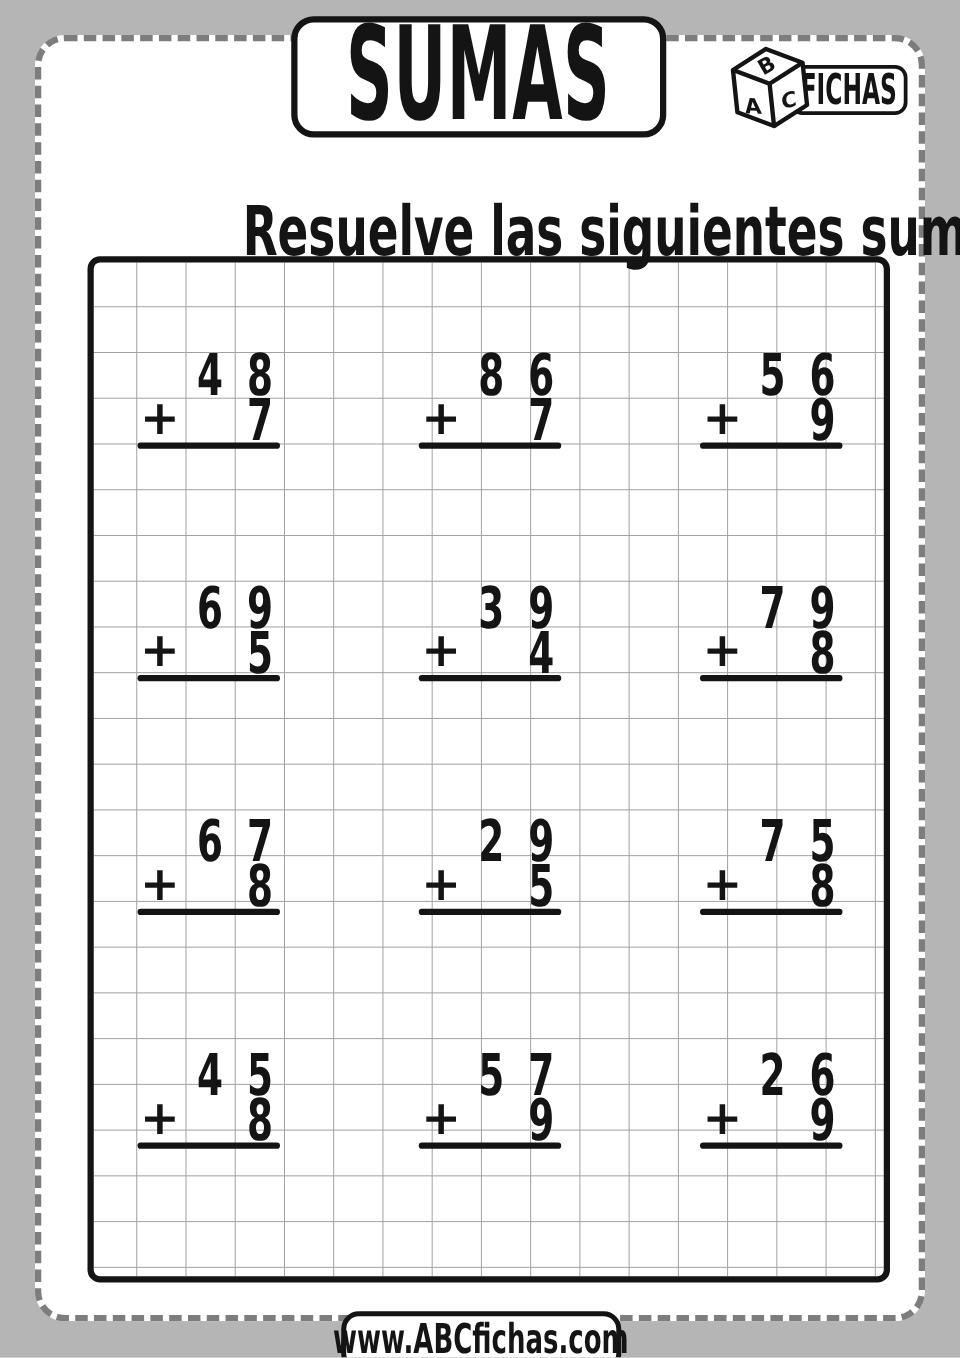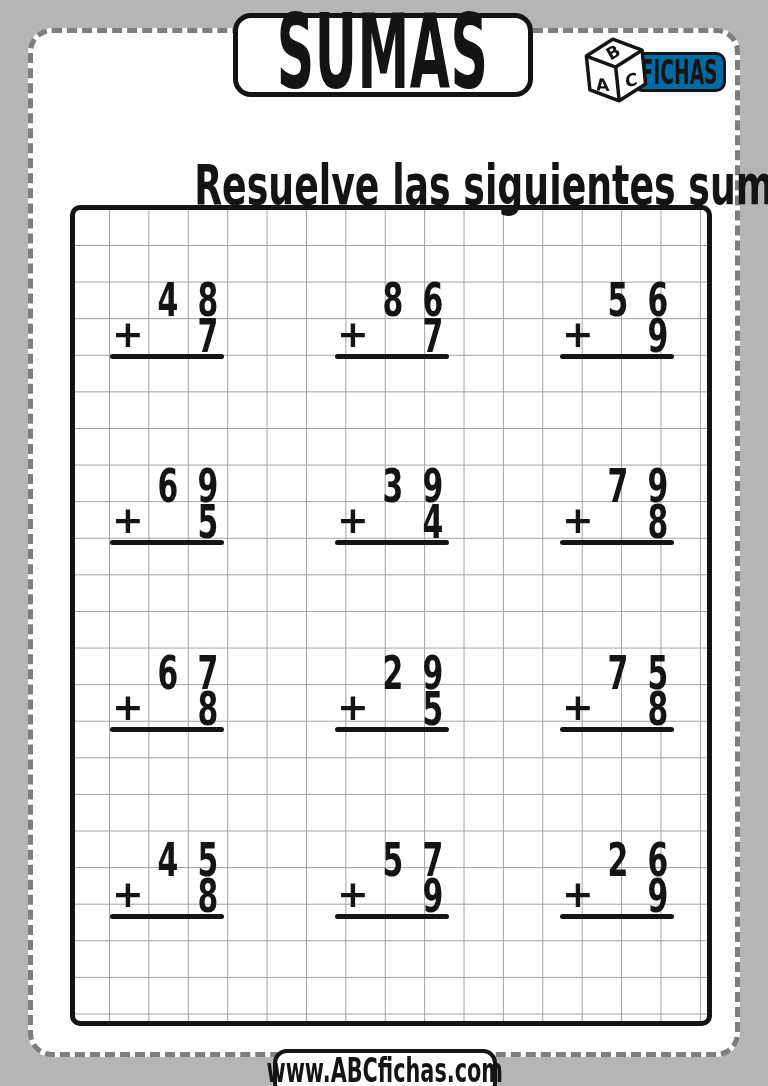--- a/index.html
+++ b/index.html
@@ -12,35 +12,35 @@
   }
 
   
   .page {
     position:absolute; left:28px; top:28px; width:712px; height:1029px;
     background:#ffffff; border:5px dashed #7d7d7d; border-radius:24px;
   }
 
   
   .title-box {
-    position:absolute; left:233px; top:13px; width:300px; height:84px;
+    position:absolute; left:233px; top:13px; width:300px; height:97px;
     background:#ffffff; border:5px solid #141414; border-radius:18px;
     display:flex; align-items:center; justify-content:center; z-index:5;
   }
   .title-text {
     font-size:104px; font-weight:700; color:#141414; line-height:1;
     display:inline-block; transform:scaleX(0.5); white-space:nowrap;
     letter-spacing:1px; padding-bottom:6px;
   }
 
   
   .logo { position:absolute; left:584px; top:36px; width:156px; height:70px; z-index:6; }
   .logo-badge {
     position:absolute; left:48px; top:16px; width:94px; height:40px;
-    background:#0369a1; border:3px solid #141414; border-radius:10px;
+    background:#ffffff; border:3px solid #141414; border-radius:10px;
     display:flex; align-items:center; justify-content:center; z-index:0;
   }
   .logo-badge-text {
     font-size:34px; font-weight:700; color:#141414; line-height:1;
     display:inline-block; transform:scaleX(0.55); white-space:nowrap;
   }
   .cube-svg { position:absolute; left:0; top:0; z-index:1; transform:rotate(-6deg); }
   .cube-letter { font-family:"DejaVu Sans", sans-serif; font-size:17px; font-weight:700; fill:#141414; }
 
   

